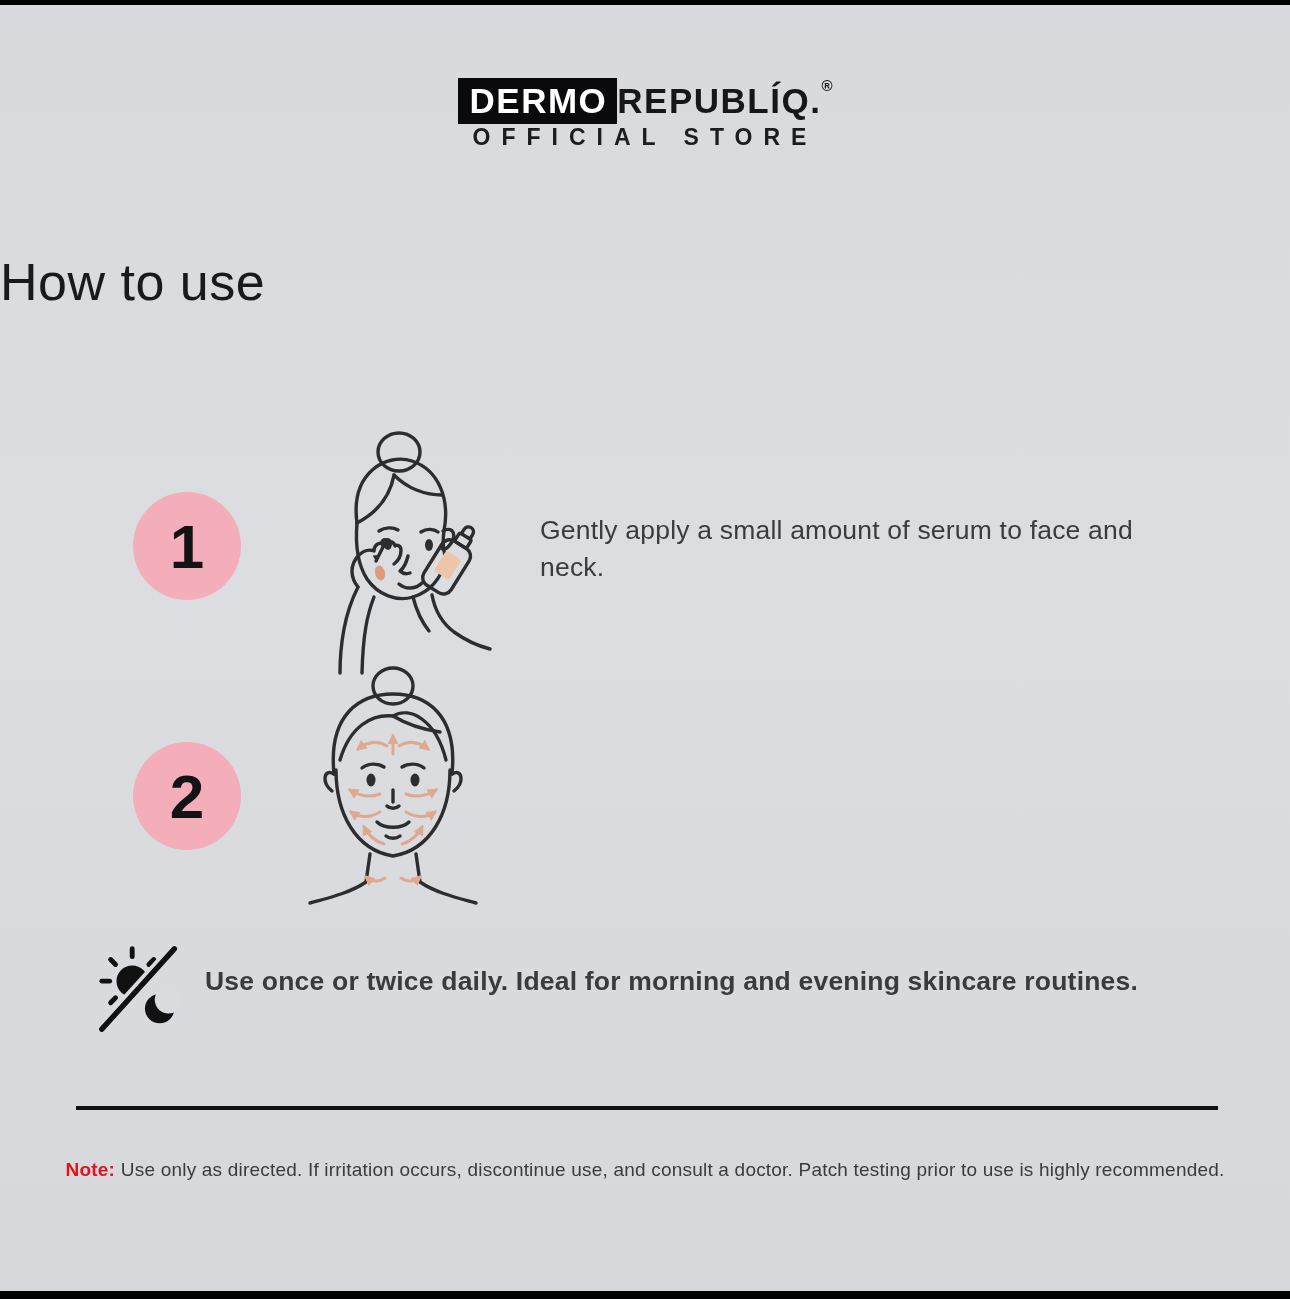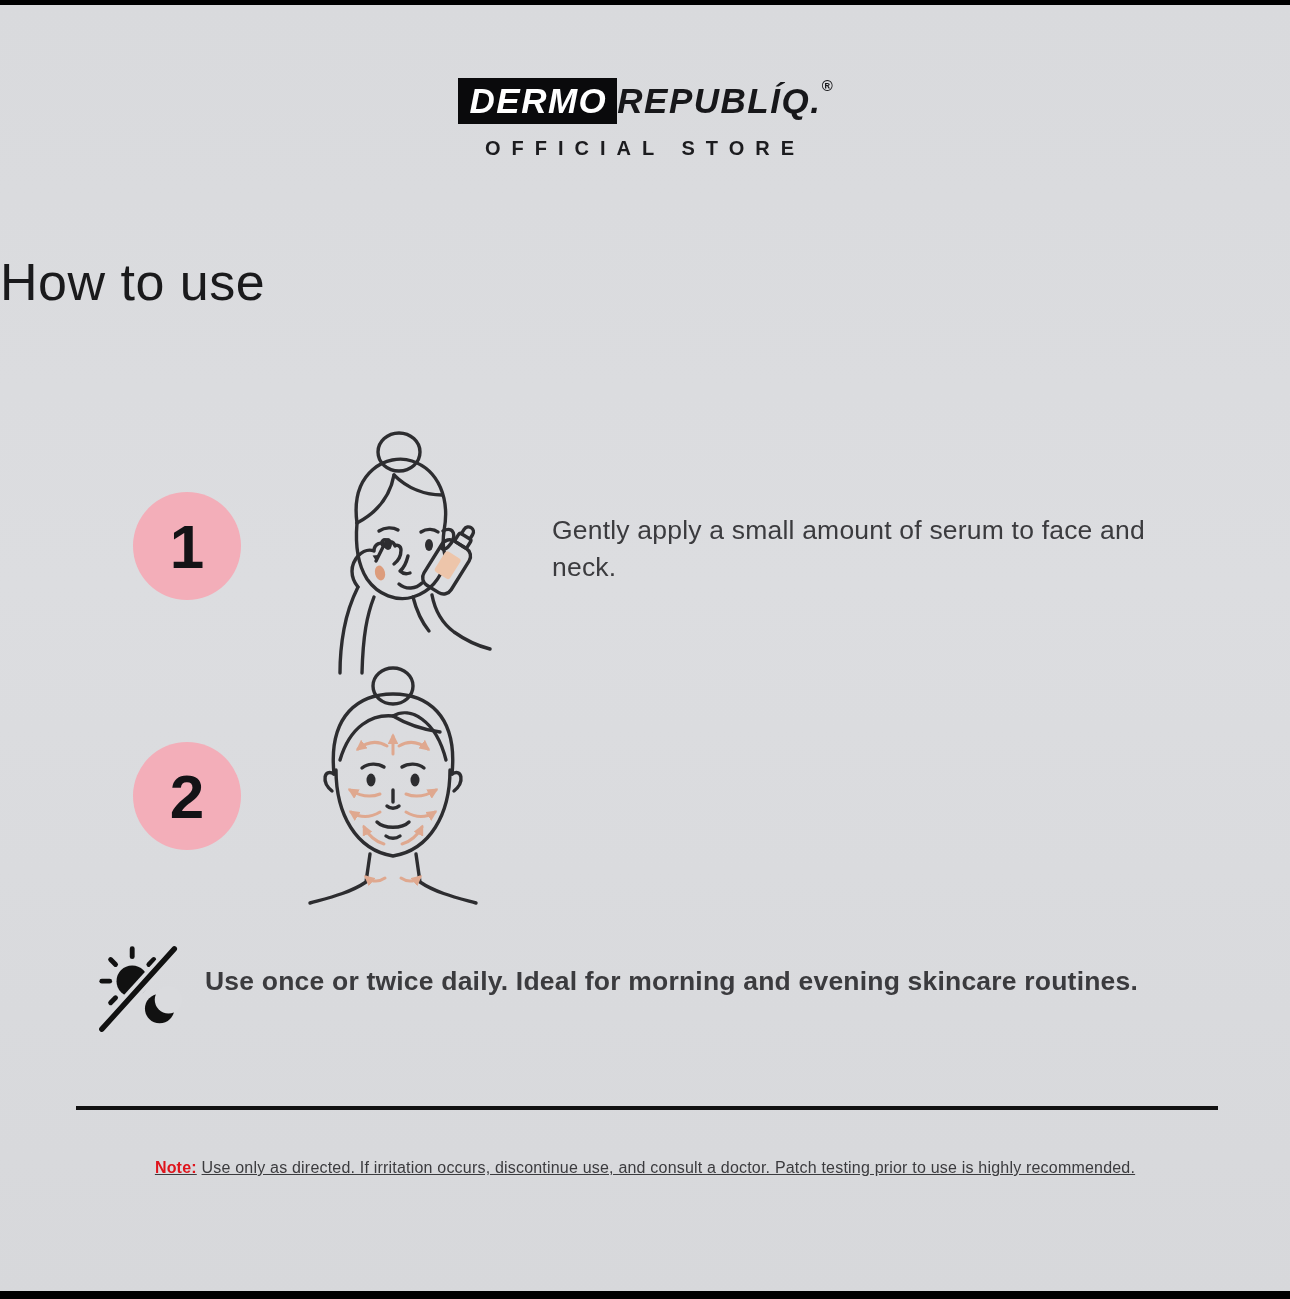--- a/index.html
+++ b/index.html
@@ -12,33 +12,33 @@
     font-family: "Liberation Sans", "DejaVu Sans", sans-serif;
     color: #3b3b3e;
     overflow: hidden;
   }
   .edge-bar { position: absolute; left: 0; width: 100%; background: #000; }
   .edge-bar.top { top: 0; height: 5px; }
   .edge-bar.bottom { bottom: 0; height: 8px; }
 
   
   .logo-wrap { position: absolute; top: 78px; left: 0; width: 100%; text-align: center; }
-  .logo-line { display: inline-flex; align-items: flex-start; justify-content: center; font-style: italic; }
+  .logo-line { display: inline-flex; align-items: flex-start; justify-content: center; }
   .logo-box {
     background: #0a0a0c; color: #fff; display: inline-block;
     font-size: 35px; font-weight: 600; letter-spacing: 1.5px;
     padding: 5px 10px 6px 12px; line-height: 1;
   }
   .logo-rest {
     color: #17171a; font-size: 35px; font-weight: 600; letter-spacing: 1.5px;
     line-height: 1; padding-top: 5px;
   }
   .reg-mark { color: #17171a; font-size: 15px; font-weight: 600; line-height: 1; padding-top: 0px; }
   .store-label {
-    margin-top: 13px; font-size: 20px; font-weight: 600; color: #1c1c1f;
+    font-size: 23px; font-weight: 600; color: #1c1c1f;
     letter-spacing: 11px; padding-left: 0;
   }
 
   
   .page-title {
     position: absolute; top: 252px; left: 0; width: 100%; 
     font-size: 52px; font-weight: 300; color: #1a1a1c; letter-spacing: 0.5px;
   }
 
   
@@ -46,40 +46,39 @@
     position: absolute; width: 108px; height: 108px; border-radius: 50%;
     background: #f3aeb9; display: flex; align-items: center; justify-content: center;
     font-size: 62px; font-weight: 800; color: #131316;
   }
   .badge-1 { left: 133px; top: 492px; }
   .badge-2 { left: 133px; top: 742px; }
   .illus { position: absolute; }
   .illus-1 { left: 282px; top: 425px; width: 210px; height: 250px; }
   .illus-2 { left: 288px; top: 662px; width: 210px; height: 250px; }
   .step-text {
-    position: absolute; left: 552px; font-size: 26.5px; line-height: 1.4;
+    position: absolute; left: 540px; font-size: 26.5px; line-height: 1.4;
     color: #3b3b3e; letter-spacing: 0.2px;
   }
   .text-1 { top: 512px; width: 620px; }
   .text-2 { top: 757px; width: 680px; }
 
   
   .daily-icon { position: absolute; left: 93px; top: 940px; width: 98px; height: 98px; }
   .daily-text {
     position: absolute; left: 205px; top: 966px; width: 1010px;
     font-size: 26.5px; color: #3b3b3e; letter-spacing: 0.2px; font-weight: bold;
   }
 
   
   .divider { position: absolute; top: 1106px; left: 76px; width: 1142px; height: 4px; background: #111; }
   .footnote {
     position: absolute; top: 1157px; left: 60px; width: 1170px;
-    text-align: center; font-size: 16px; line-height: 1.32; color: #3b3b3e;
+    text-align: center; font-size: 19px; line-height: 1.32; color: #3b3b3e;
     letter-spacing: 0.2px;
-    text-decoration: underline;
   }
   .footnote .note-label { color: #df141c; font-weight: 700; margin-right: 0.3em; }
 
   svg .ln { fill: none; stroke: #2d2d30; stroke-width: 3.4; stroke-linecap: round; stroke-linejoin: round; }
   svg .fill);
 </style>
 </head>
 <body>
 
 <div class="canvas">

